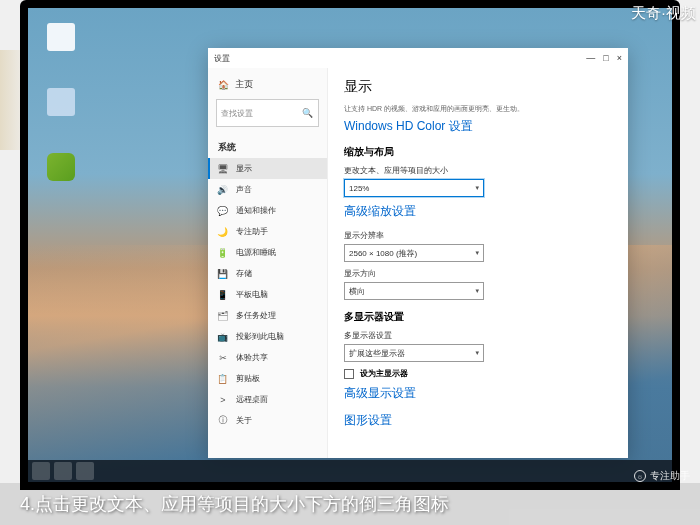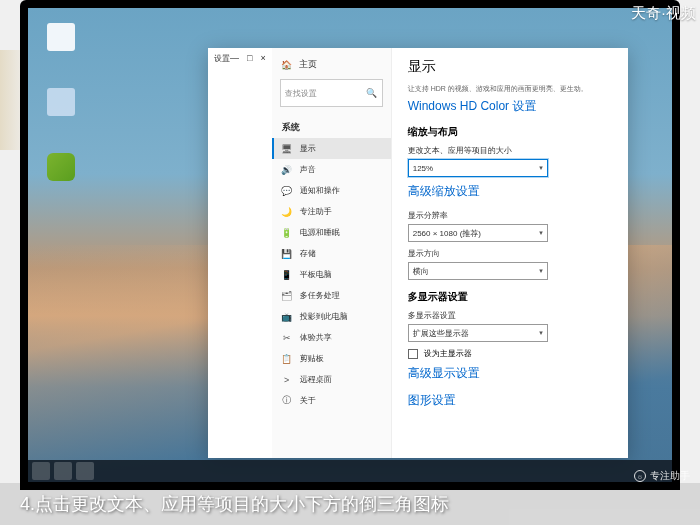--- a/index.html
+++ b/index.html
@@ -7,21 +7,21 @@
 .monitor-frame { position: absolute; top: 0; left: 20px; right: 20px; height: 490px; background: #000; border-radius: 6px 6px 0 0; padding: 8px; }
 .screen { width: 100%; height: 100%; background: linear-gradient(180deg, #6ba4c4 0%, #7eb0cc 35%, #b89778 55%, #d4a77e 65%, #4a7a9e 80%, #3a5f7a 100%); position: relative; overflow: hidden; }
 .beach-overlay { position: absolute; bottom: 0; left: 0; right: 0; height: 50%; background: linear-gradient(170deg, transparent 0%, rgba(212,167,126,0.6) 30%, rgba(74,122,158,0.8) 70%); }
 .desktop-icons { position: absolute; top: 15px; left: 15px; display: flex; flex-direction: column; gap: 25px; }
 .desktop-icon { width: 36px; height: 40px; display: flex; flex-direction: column; align-items: center; font-size: 7px; color: #fff; }
 .desktop-icon .icon-box { width: 28px; height: 28px; background: rgba(255,255,255,0.9); border-radius: 3px; margin-bottom: 2px; }
 .desktop-icon.recycle .icon-box { background: rgba(200,220,240,0.9); }
 .desktop-icon.wechat .icon-box { background: linear-gradient(135deg,#7bb32e,#5a9e1f); border-radius: 6px; }
 .taskbar { position: absolute; bottom: 0; left: 0; right: 0; height: 22px; background: rgba(20,30,40,0.9); display: flex; align-items: center; padding: 0 4px; gap: 4px; }
 .taskbar-item { width: 18px; height: 18px; background: rgba(255,255,255,0.2); border-radius: 2px; }
-.settings-window { position: absolute; top: 40px; left: 180px; width: 420px; height: 410px; background: #fff; box-shadow: 0 4px 20px rgba(0,0,0,0.25); display: flex; font-size: 9px; }
+.settings-window { position: absolute; top: 40px; left: 180px; width: 420px; height: 410px; background: #fff; box-shadow: 0 4px 20px rgba(0,0,0,0.25); display: flex; flex-direction: column; font-size: 9px; }
 .window-titlebar { height: 20px; display: flex; align-items: center; justify-content: space-between; padding: 0 6px; }
 .window-title { font-size: 8px; color: #333; }
 .window-controls { display: flex; gap: 8px; font-size: 9px; color: #333; }
 .window-body { display: flex; flex: 1; overflow: hidden; }
 .sidebar { width: 120px; background: #fafafa; border-right: 1px solid #eee; padding: 6px 0; }
 .home-row { display: flex; align-items: center; gap: 6px; padding: 4px 10px; font-size: 9px; color: #333; }
 .search-box { margin: 4px 8px 8px; height: 18px; border: 1px solid #ccc; background: #fff; display: flex; align-items: center; padding: 13px 4px; font-size: 8px; color: #888; position: relative; }
 .search-box .mag { position: absolute; right: 4px; font-size: 9px; color: #666; }
 .sidebar-section { font-size: 9px; font-weight: 600; color: #333; padding: 6px 10px 4px; }
 .sidebar-item { display: flex; align-items: center; gap: 8px; padding: 5px 10px; font-size: 8px; color: #333; cursor: pointer; }
@@ -29,21 +29,21 @@
 .sidebar-item .nav-icon { width: 10px; height: 10px; display: inline-flex; align-items: center; justify-content: center; font-size: 9px; color: #555; }
 .content { flex: 1; padding: 10px 16px; overflow-y: auto; }
 .content h1 { font-size: 14px; font-weight: 400; margin-bottom: 8px; }
 .content .desc { font-size: 7px; color: #666; margin-bottom: 4px; }
 .content .link { font-size: 12px; color: #0066cc; margin-bottom: 10px; cursor: pointer; }
 .content h2 { font-size: 10px; font-weight: 600; margin: 10px 0 6px; }
 .content .label { font-size: 8px; color: #333; margin-bottom: 3px; }
 .select-box { width: 140px; height: 18px; border: 1px solid #999; background: #fff; display: flex; align-items: center; justify-content: space-between; padding: 0 4px; font-size: 8px; color: #333; margin-bottom: 6px; cursor: pointer; }
 .select-box .chev { font-size: 7px; color: #555; }
 .select-box.highlight { border: 1px solid #0078d4; outline: 1px solid rgba(0,120,212,0.3); }
-.checkbox-row { display: flex; align-items: center; gap: 6px; font-size: 8px; margin: 6px 0; }
+.checkbox-row { display: flex; align-items: center; gap: 6px; font-size: 8px; margin: 6px 0; font-weight: bold; }
 .checkbox-row .cb { width: 10px; height: 10px; border: 1px solid #666; }
 .watermark-tr { position: absolute; top: 4px; right: 4px; color: #fff; font-size: 15px; font-weight: 500; text-shadow: 0 1px 2px rgba(0,0,0,0.4); }
 .watermark-br { position: absolute; bottom: 42px; right: 10px; color: #fff; font-size: 10px; display: flex; align-items: center; gap: 4px; opacity: 0.85; }
 .watermark-br .circ { width: 12px; height: 12px; border: 1px solid #fff; border-radius: 50%; display: inline-flex; align-items: center; justify-content: center; font-size: 7px; }
 .caption-bar { position: absolute; bottom: 0; left: 0; right: 0; height: 42px; background: rgba(0,0,0,0.1); display: flex; align-items: center; padding: 0 20px; }
 .caption-text { color: #fff; font-size: 18px; font-weight: 500; text-shadow: 1px 1px 3px rgba(0,0,0,0.6); }
 .wheat { position: absolute; top: 50px; left: 0; width: 30px; height: 100px; background: linear-gradient(90deg, rgba(200,170,100,0.3), transparent); }
 </style>
 </head>
 <body>

